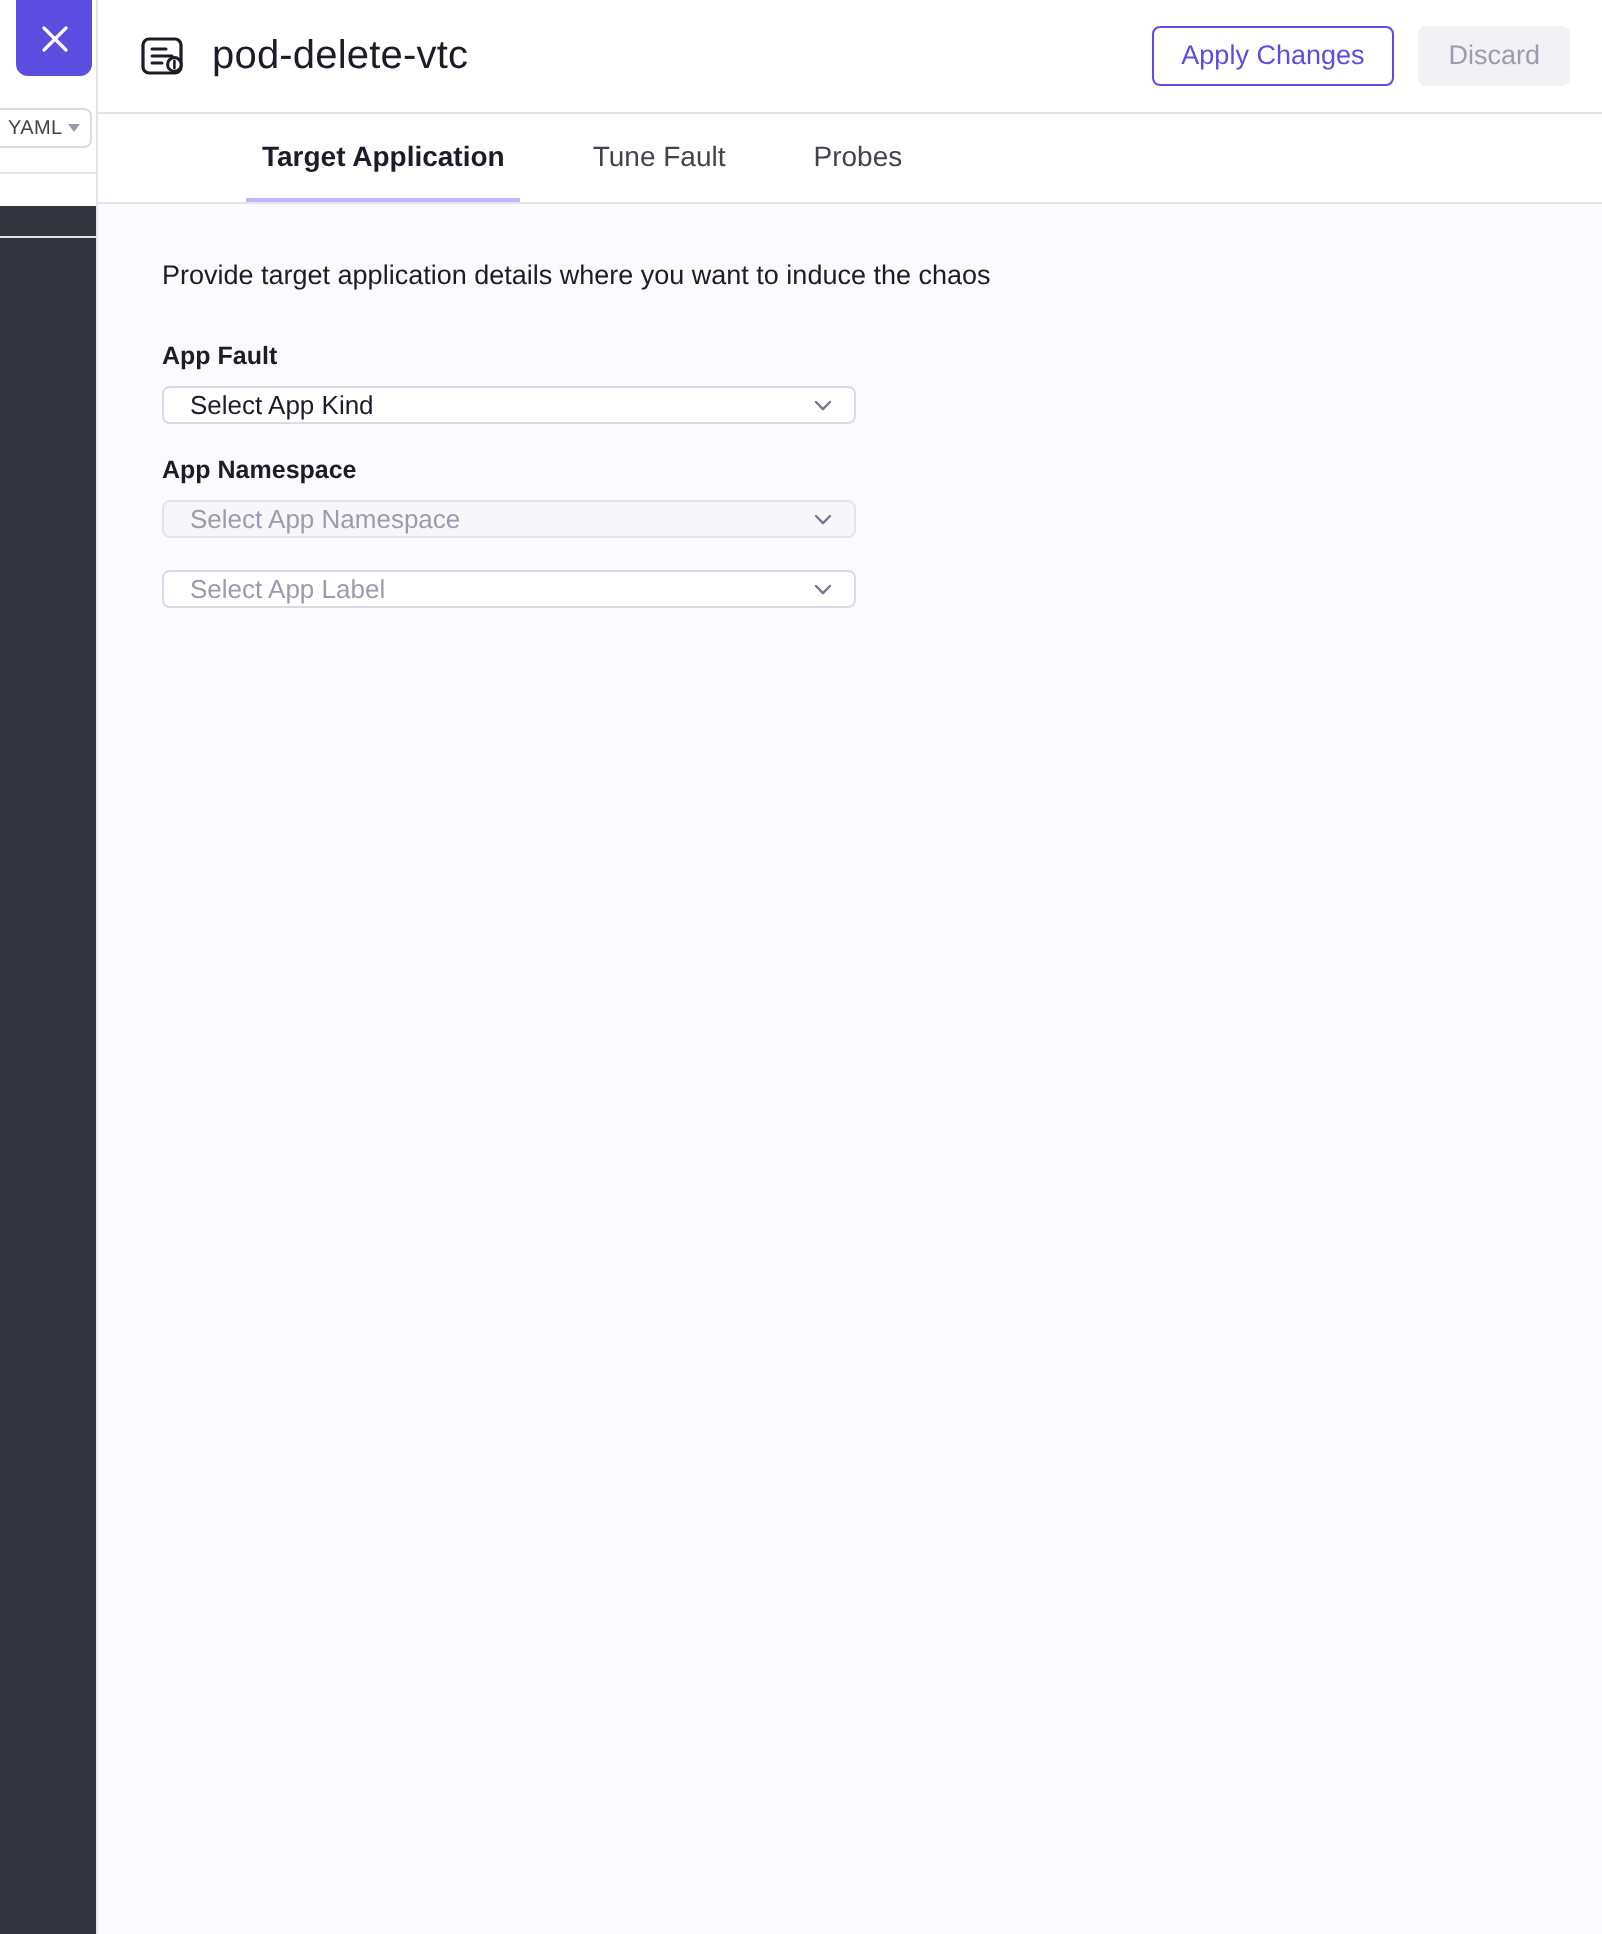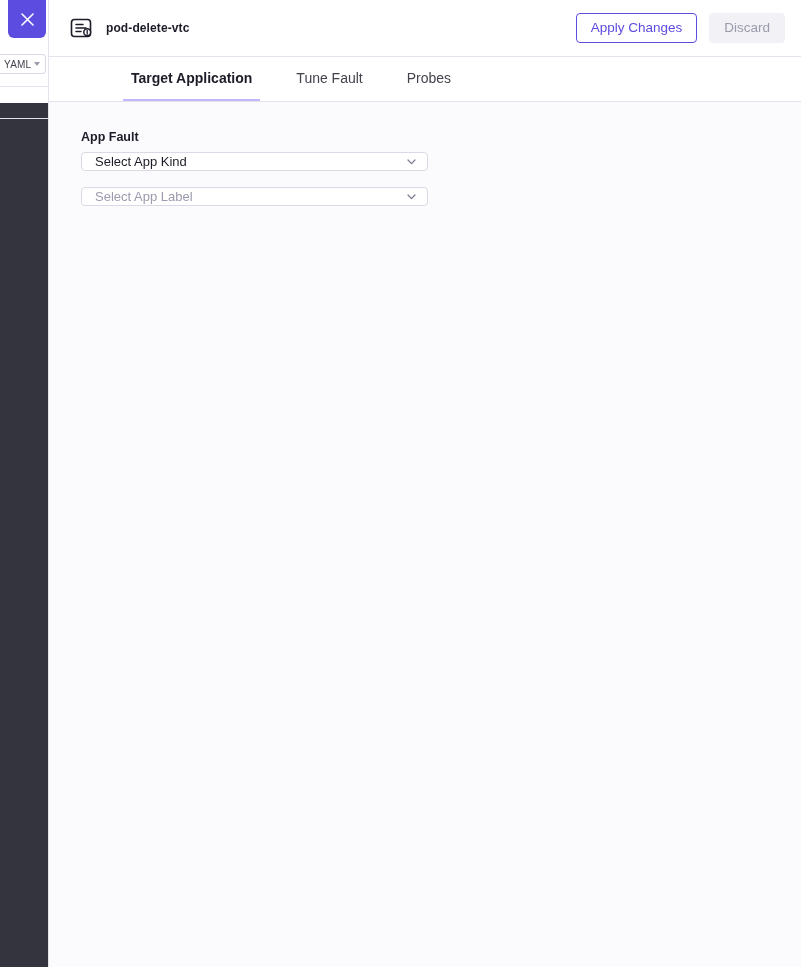--- a/index.html
+++ b/index.html
@@ -127,22 +127,22 @@
   }
   .fault-icon {
     width: 26px;
     height: 26px;
     margin-right: 12px;
     flex: 0 0 auto;
     color: #1c1c28;
   }
   .fault-icon svg { display: block; }
   .drawer-title {
-    font-size: 12px;
-    font-weight: bold;
+    font-size: 20px;
+    font-weight: normal;
     color: #1c1c28;
     letter-spacing: .1px;
   }
   .header-actions {
     margin-left: auto;
     display: flex;
     align-items: center;
     gap: 12px;
   }
   .btn {
@@ -301,33 +301,45 @@
   </div>
   <div class="header-divider"></div>
 
   <div class="tabs">
     <div class="tab active">Target Application</div>
     <div class="tab">Tune Fault</div>
     <div class="tab">Probes</div>
   </div>
 
   <div class="drawer-body">
+    <p class="intro-text">Provide target application details where you want to induce the chaos</p>
 
     <div class="field">
       <div class="field-label">App Fault</div>
       <div class="select">
         <span class="value">Select App Kind</span>
         <span class="chev">
           <svg width="9" height="6" viewBox="0 0 9 6" fill="none" xmlns="http://www.w3.org/2000/svg">
             <path d="M1 1 L4.5 4.6 L8 1" stroke="currentColor" stroke-width="1.2" stroke-linecap="round" stroke-linejoin="round"></path>
           </svg>
         </span>
       </div>
     </div>
 
+    <div class="field">
+      <div class="field-label">App Namespace</div>
+      <div class="select disabled">
+        <span class="value placeholder">Select App Namespace</span>
+        <span class="chev">
+          <svg width="9" height="6" viewBox="0 0 9 6" fill="none" xmlns="http://www.w3.org/2000/svg">
+            <path d="M1 1 L4.5 4.6 L8 1" stroke="currentColor" stroke-width="1.2" stroke-linecap="round" stroke-linejoin="round"></path>
+          </svg>
+        </span>
+      </div>
+    </div>
 
     <div class="field">
       <div class="select">
         <span class="value placeholder">Select App Label</span>
         <span class="chev">
           <svg width="9" height="6" viewBox="0 0 9 6" fill="none" xmlns="http://www.w3.org/2000/svg">
             <path d="M1 1 L4.5 4.6 L8 1" stroke="currentColor" stroke-width="1.2" stroke-linecap="round" stroke-linejoin="round"></path>
           </svg>
         </span>
       </div>

